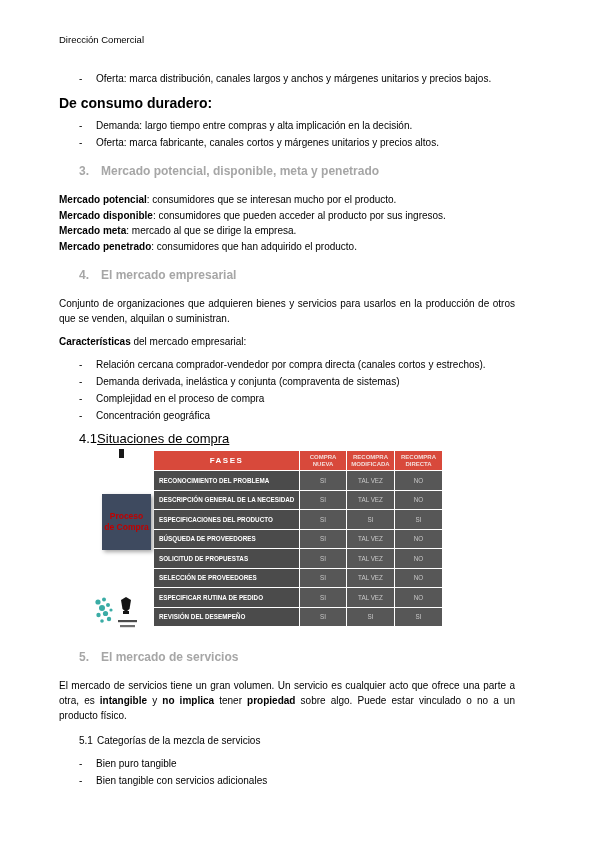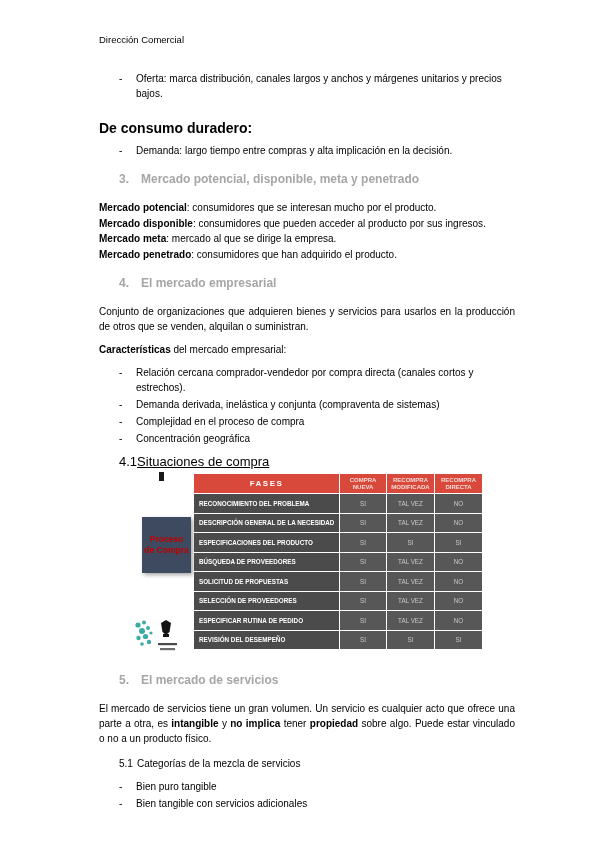--- a/index.html
+++ b/index.html
@@ -1,24 +1,24 @@
 <!DOCTYPE html>
 <html><head>
 <meta charset="utf-8">
 <style>
   html,body{margin:0;padding:0;}
   body{
     width:600px;height:848px;background:#ffffff;overflow:hidden;
     font-family:"Liberation Sans", sans-serif;color:#000;
   }
-  .page{box-sizing:border-box;width:600px;height:660px;padding:34px 85px 0 99px;position:relative;}
+  .page{box-sizing:border-box;width:600px;height:660px;padding:34px 85px 0 59px;position:relative;}
   .doc-header{font-size:9.5px;margin-bottom:26px;}
   .bullet{position:relative;padding-left:37px;line-height:15px;font-size:10px;margin-bottom:2px;}
   .bullet::before{content:"-";position:absolute;left:20px;top:0;}
-  .bullet.mb{margin-bottom:20px;}
+  .bullet.mb{margin-bottom:10px;}
   .subhead{font-size:14px;font-weight:bold;line-height:15px;margin:10px 0 7px 0;}
   .sec-heading{color:#A6A6A6;font-weight:bold;font-size:12px;line-height:16px;margin:13px 0 13px 20px;}
   .sec-heading .num{display:inline-block;min-width:22px;}
   .defs{font-size:10px;line-height:15.5px;margin-bottom:4px;}
   .defline .term{font-weight:bold;}
   .para{font-size:10px;line-height:15px;text-align:justify;margin:4px 0 8px 0;}
   .carac{font-size:10px;line-height:15px;margin:0 0 8px 0;}
   .carac .b{font-weight:bold;}
   .bullets-block{margin-bottom:8px;}
   .sub-heading{font-size:13px;line-height:15px;margin:6px 0 2px 20px;}
@@ -53,20 +53,21 @@
 <div class="page">
 
   <div class="doc-header">Dirección Comercial</div>
 
   <div class="bullet mb">Oferta: marca distribución, canales largos y anchos y márgenes unitarios y precios bajos.</div>
 
   <div class="subhead">De consumo duradero:</div>
 
   <div class="bullets-block">
     <div class="bullet">Demanda: largo tiempo entre compras y alta implicación en la decisión.</div>
+    <div class="bullet">Oferta: marca fabricante, canales cortos y márgenes unitarios y precios altos.</div>
   </div>
 
   <div class="sec-heading">
     <span class="num">3.</span><span>Mercado potencial, disponible, meta y penetrado</span>
   </div>
 
   <div class="defs">
     <div class="defline"><span class="term">Mercado potencial</span><span>: consumidores que se interesan mucho por el producto.</span></div>
     <div class="defline"><span class="term">Mercado disponible</span><span>: consumidores que pueden acceder al producto por sus ingresos.</span></div>
     <div class="defline"><span class="term">Mercado meta</span><span>: mercado al que se dirige la empresa.</span></div>

